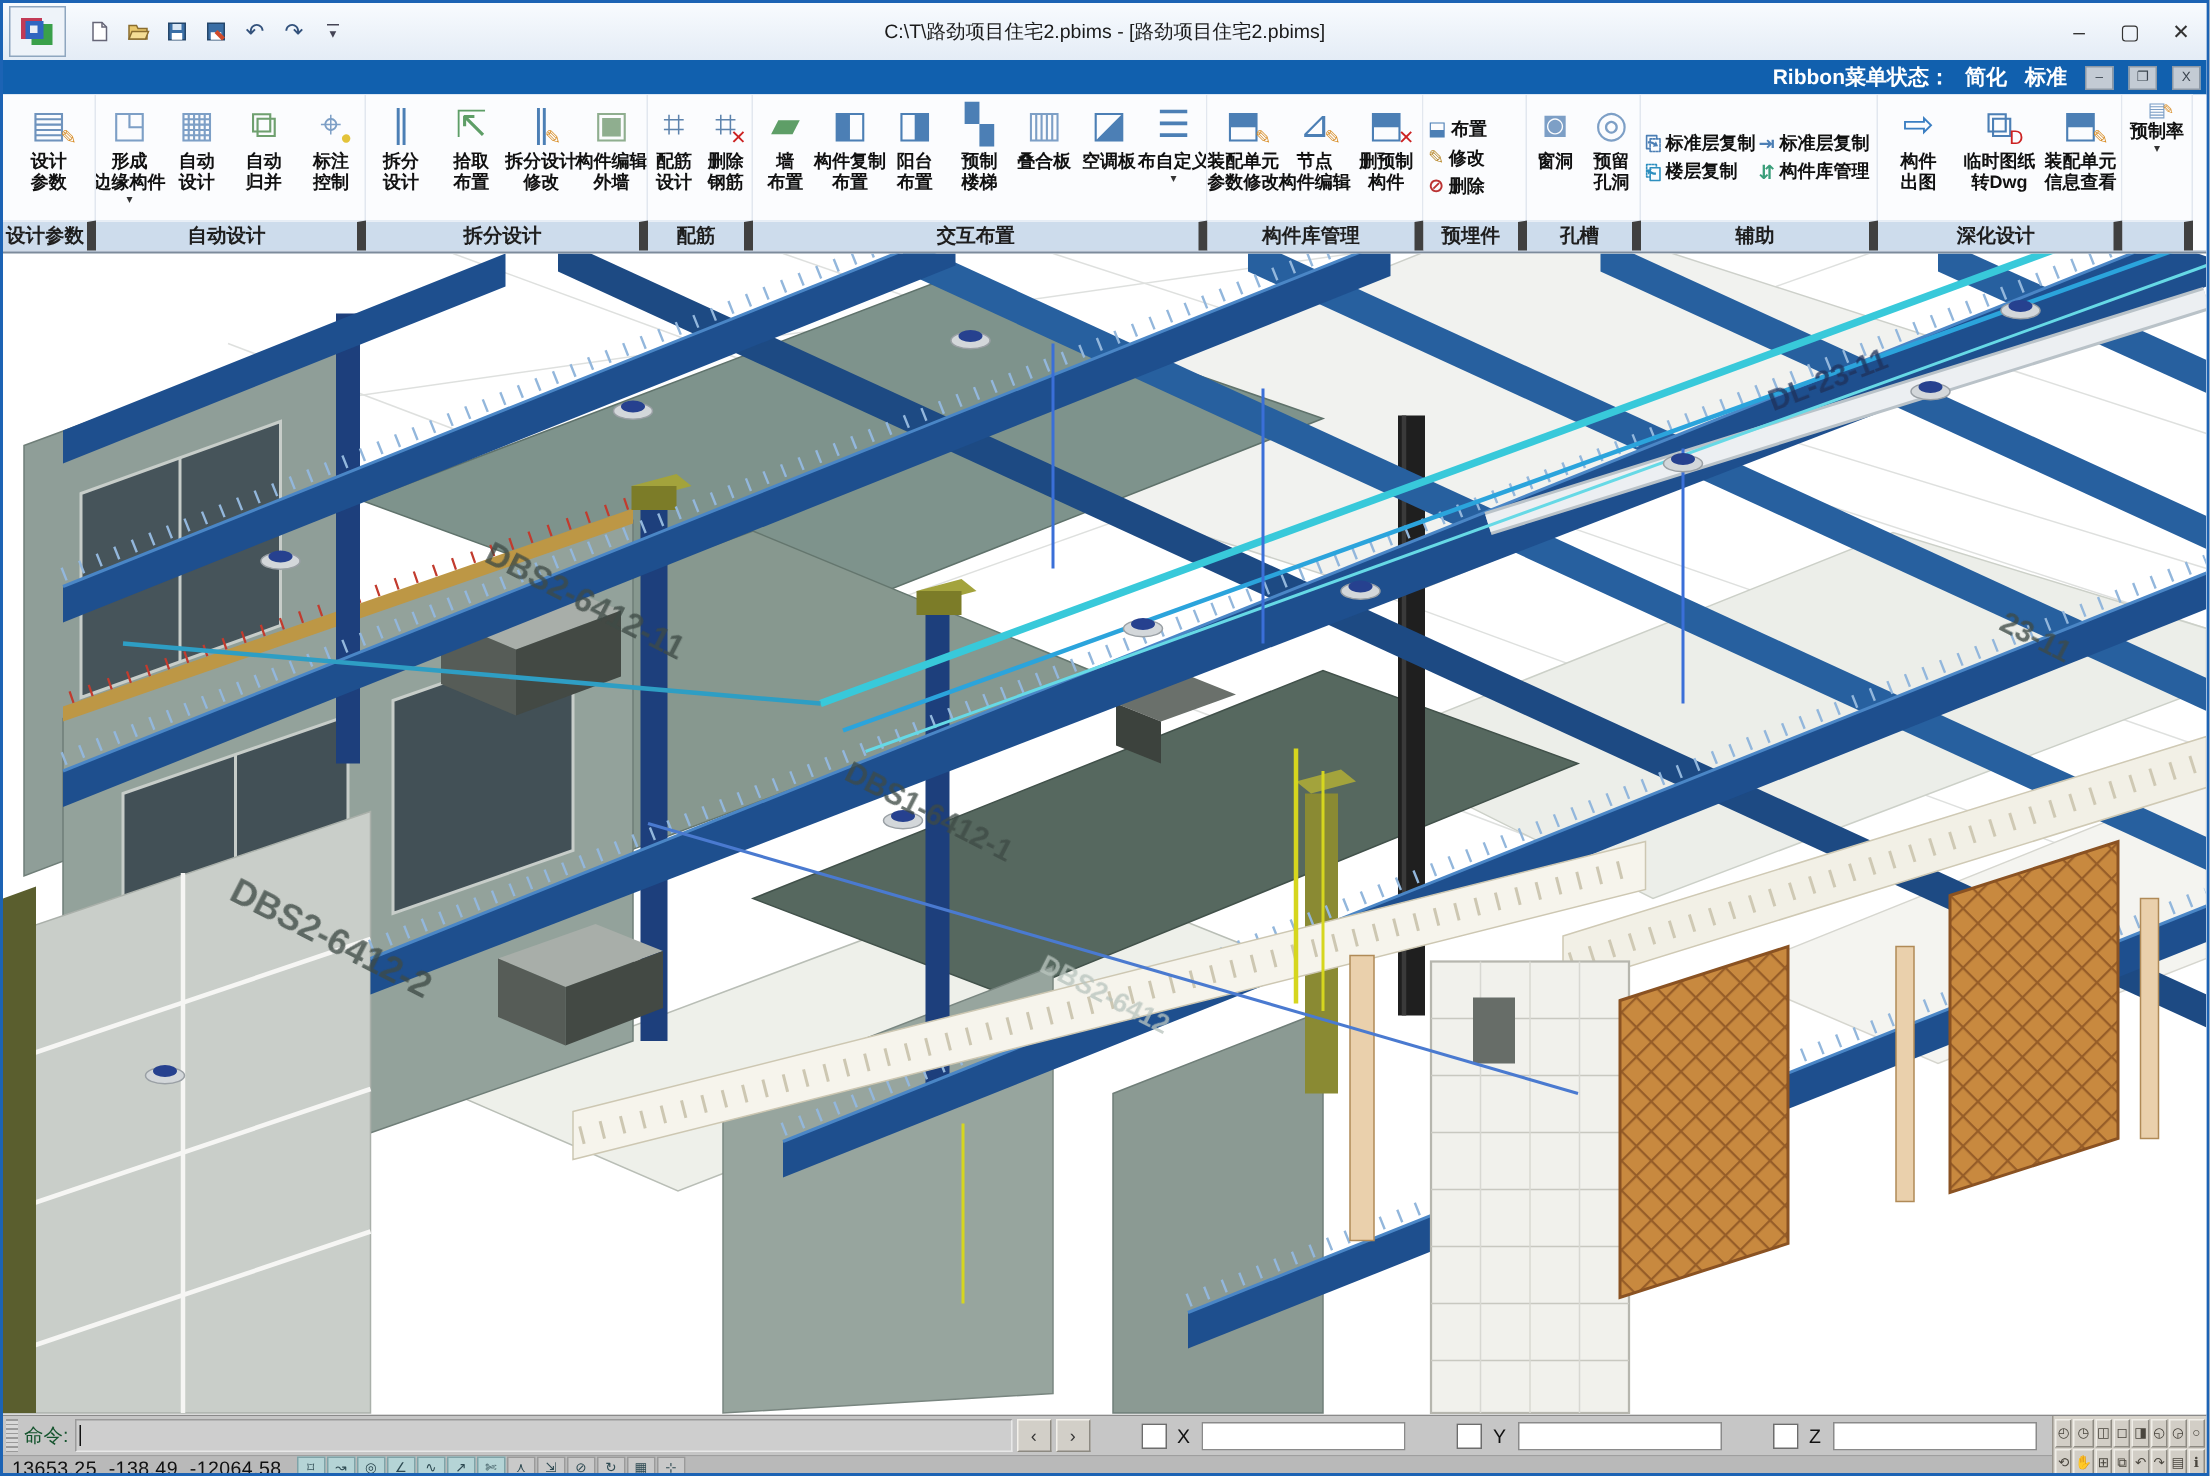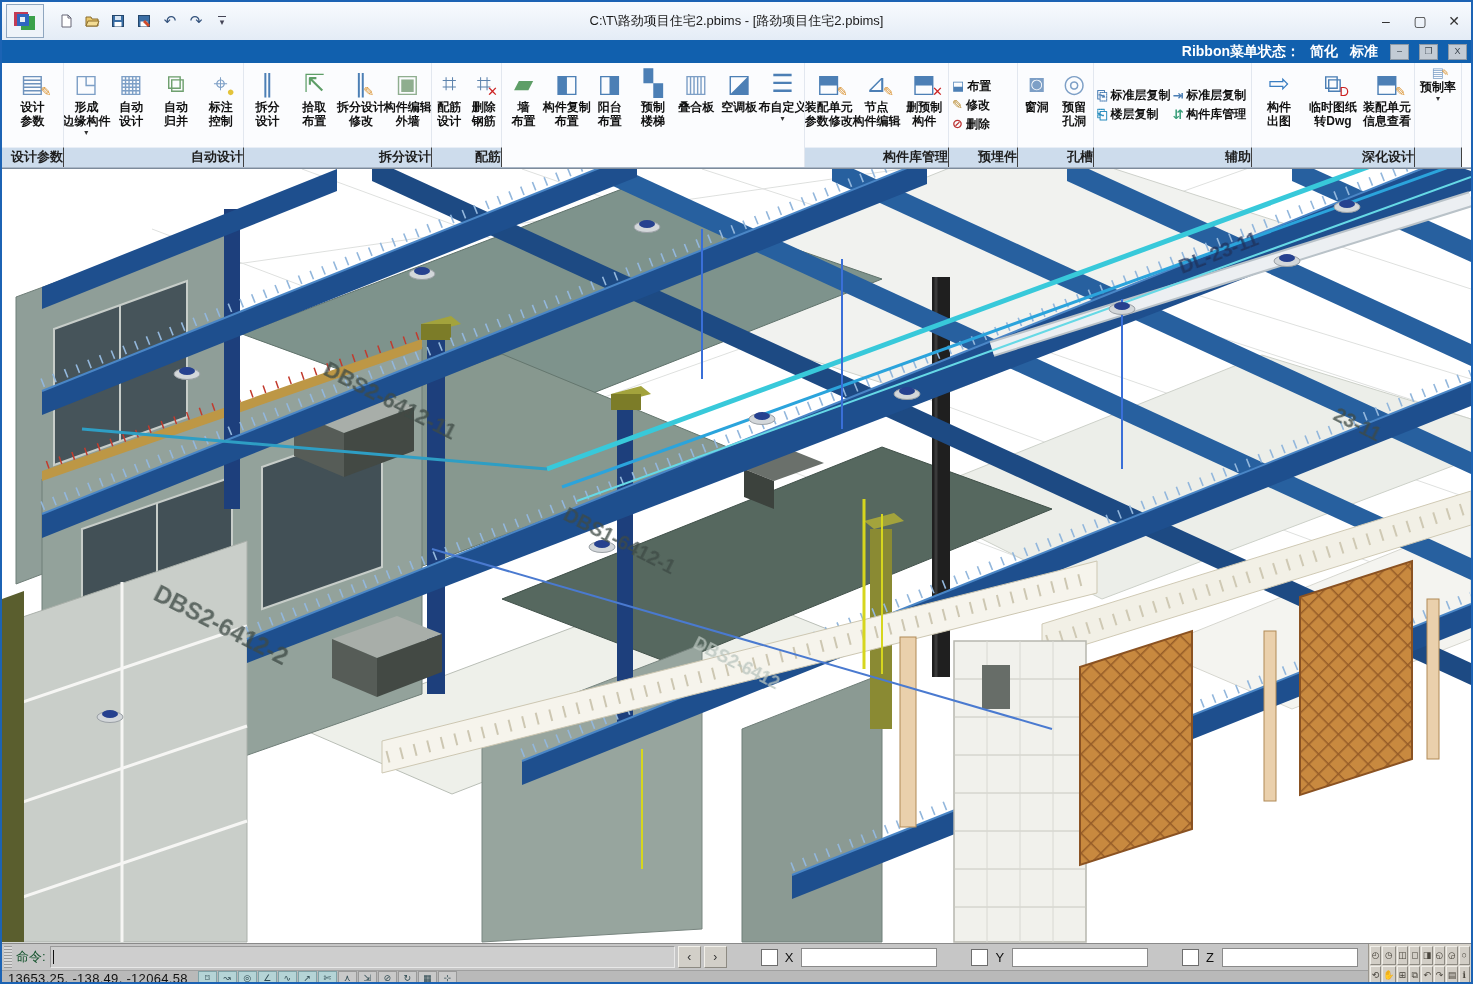--- a/index.html
+++ b/index.html
@@ -27,22 +27,22 @@
   .menuright{margin-left:auto;display:flex;align-items:center;gap:8px;padding-right:4px;}
   .rstate{font-size:14px;font-weight:700;color:#fff;}
   .ropt{font-size:14px;font-weight:700;color:#fff;padding:0 2px;cursor:default;}
   .mdibtn{width:17px;height:14px;background:#c3cbd4;border:1px solid #8d99a6;color:#3c4650;
           font-size:9px;line-height:12px;text-align:center;margin-left:2px;}
   
   .ribbon{flex:0 0 104px;display:flex;align-items:stretch;background:#fbfcfe;border-bottom:1px solid #a9b6c6;}
   .rgroup{display:flex;flex-direction:column;}
   .rbuttons{flex:1;display:flex;align-items:stretch;justify-content:center;background:#fbfcfe;
             border-right:1px solid #e2e7ef;overflow:hidden;}
-  .rlabel{height:19px;flex:0 0 19px;background:#cddcec;border-right:1px solid #404040;border-top:1px solid #e8eef6;
-          font-size:13px;font-weight:700;color:#1e1e1e;text-align:right;line-height:18px;white-space:nowrap;overflow:hidden;}
+  .rlabel{height:19px;flex:0 0 19px;background:#cddcec;border-right:6px solid #404040;border-top:1px solid #e8eef6;
+          font-size:13px;font-weight:700;color:#1e1e1e;text-align:center;line-height:18px;white-space:nowrap;overflow:hidden;}
   .rbtn{flex:1;display:flex;flex-direction:column;align-items:center;padding-top:3px;cursor:default;min-width:0;}
   .ic{position:relative;font-size:25px;line-height:34px;height:34px;display:block;}
   .ic i{position:absolute;right:-7px;bottom:2px;font-style:normal;font-size:13px;line-height:13px;}
   .ic.sm{font-size:13px;line-height:14px;height:14px;}
   .ic.sm i{font-size:9px;right:-5px;bottom:0;}
   .blabel{font-size:12px;font-weight:700;color:#111;text-align:center;white-space:pre;line-height:14px;}
   .dd{font-size:8px;color:#333;line-height:7px;margin-top:1px;}
   .scolwrap{display:flex;align-items:center;justify-content:flex-start;gap:2px;padding:0 3px;}
   .scol{display:flex;flex-direction:column;justify-content:center;gap:2px;}
   .sbtn{display:flex;align-items:center;gap:3px;font-size:12px;font-weight:700;color:#111;
@@ -254,20 +254,21 @@
           <div class="rbtn">
             <span class="ic" style="color: rgb(76, 127, 181);">◪</span>
             <div class="blabel">空调板</div>
           </div>
           <div class="rbtn">
             <span class="ic" style="color: rgb(76, 127, 181);">☰</span>
             <div class="blabel">布自定义</div>
             <span class="dd">▾</span>
           </div>
         </div>
+        <div class="rlabel">交互布置</div>
       </div>
       <div class="rgroup" style="width: 144px;">
         <div class="rbuttons">
           <div class="rbtn">
             <span class="ic" style="color: rgb(76, 127, 181);">⬒<i style="color: rgb(217, 143, 42);">✎</i></span>
             <div class="blabel">装配单元
 参数修改</div>
           </div>
           <div class="rbtn">
             <span class="ic" style="color: rgb(76, 127, 181);">⊿<i style="color: rgb(217, 143, 42);">✎</i></span>

